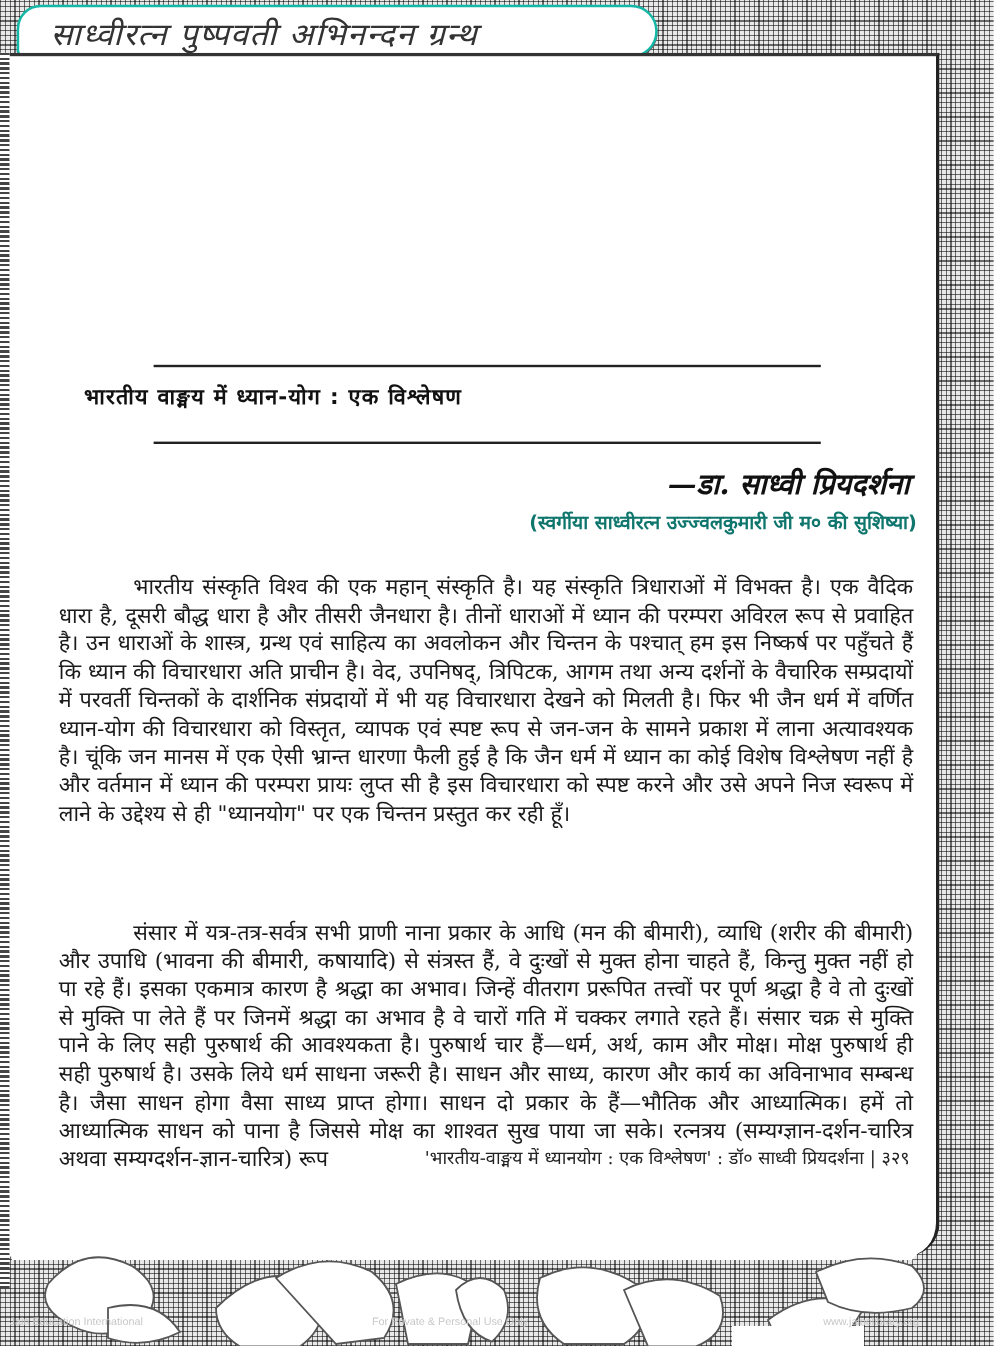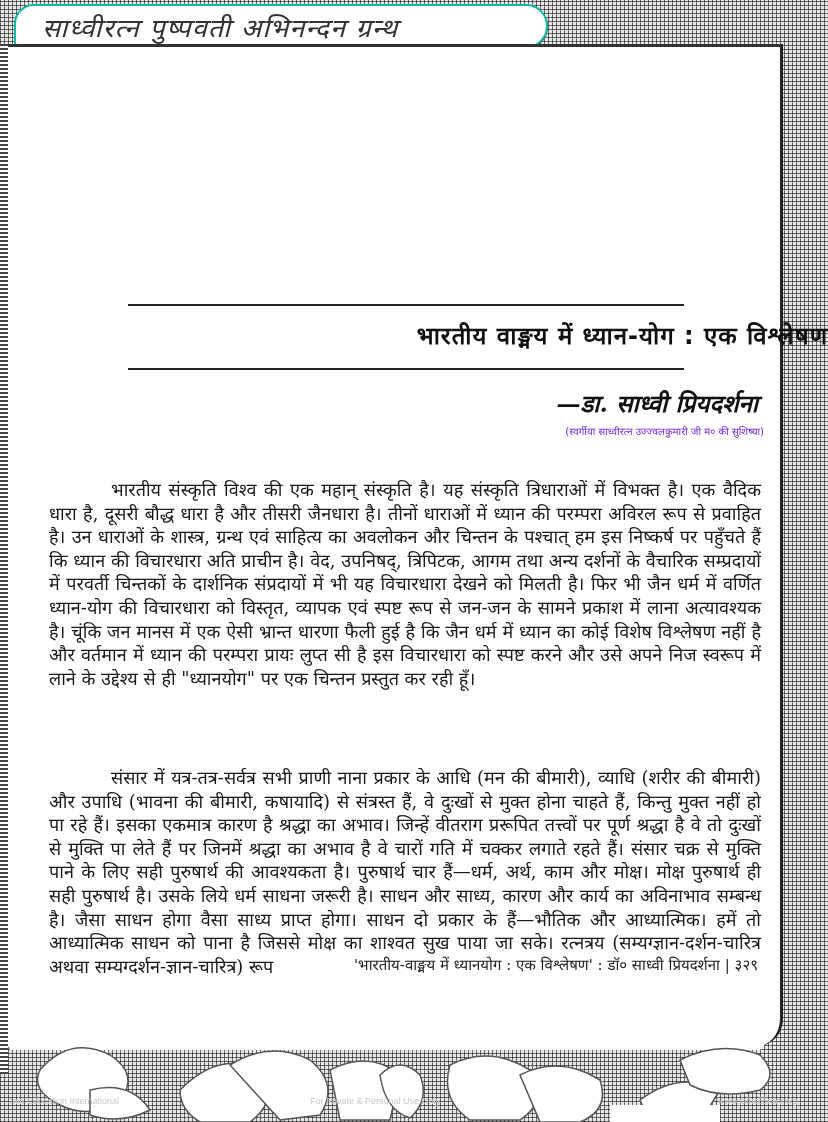--- a/index.html
+++ b/index.html
@@ -28,32 +28,32 @@
     background: #fff;
     border-right: 3px solid #222; border-top: 3px solid #333;
     border-bottom-right-radius: 28px;
   }
   .page-left-edge {
     position: absolute; left: 0; top: 44px; width: 8px; height: 1030px;
     background: repeating-linear-gradient(0deg, #444 0, #444 2px, #fff 2px, #fff 4px);
   }
   .rule { position: absolute; height: 0; border-top: 2px solid #222; }
   .article-title {
-    position: absolute; left: 0; right: 0; top: 318px; text-align: right;
-    font-family: "DejaVu Sans", sans-serif; font-weight: bold; font-size: 24px;
+    position: absolute; left: 0; right: 0; top: 318px; text-align: left;
+    font-family: "DejaVu Sans", sans-serif; font-weight: bold; font-size: 18px;
     letter-spacing: 1px; color: #111; margin-left: 70px;
   }
   .author {
     position: absolute; right: 70px; top: 386px;
     font-family: "DejaVu Serif", serif; font-style: italic; font-weight: bold;
     font-size: 24px; color: #111;
   }
   .author-note {
     position: absolute; right: 64px; top: 424px;
-    font-weight: normal; font-size: 10px; color: #6d28d9;
+    font-weight: bold; font-size: 16px; color: #0f766e;
   }
   .body-text {
     position: absolute; left: 49px; width: 712px;
     font-family: "DejaVu Serif", serif; font-size: 18px; line-height: 23.6px;
     text-align: justify; color: #1a1a1a;
   }
   .body-text p { margin: 0; text-indent: 62px; }
   .footer-line {
     position: absolute; right: 70px; top: 954px;
     font-family: "DejaVu Serif", serif; font-size: 15px; color: #222;
@@ -106,13 +106,13 @@
     <path d="M450 35 Q490 15 530 40 Q550 70 520 90 L470 90 Q440 70 450 35 Z"></path>
     <path d="M520 45 Q560 25 600 50 Q610 80 580 92 L540 92 Z"></path>
     <path d="M640 70 Q680 40 720 60 L700 92 L650 92 Z"></path>
     <path d="M680 30 Q720 10 760 25 Q780 45 760 60 Q720 70 690 55 Z"></path>
     <rect x="610" y="75" width="110" height="17" stroke="none"></rect>
   </g>
 </svg>
 
 <div class="watermark" style="left:8px;">Jain Education International</div>
 <div class="watermark" style="left:310px;text-align:center;">For Private &amp; Personal Use Only</div>
-<div class="watermark" style="left:718px;font-style:italic;">www.jainelibrary.org</div>
+<div class="watermark" style="left:686px;">www.jainelibrary.org</div>
 
 </body></html>

